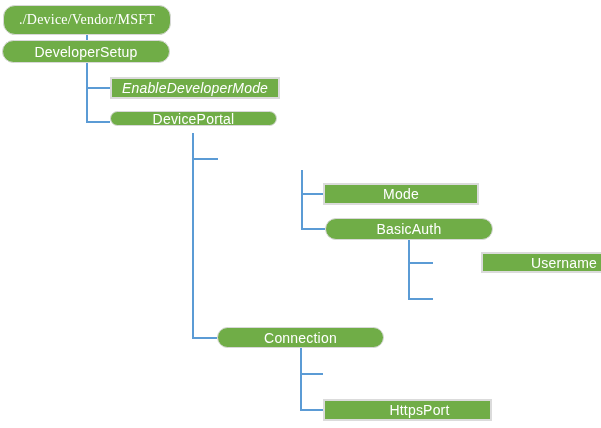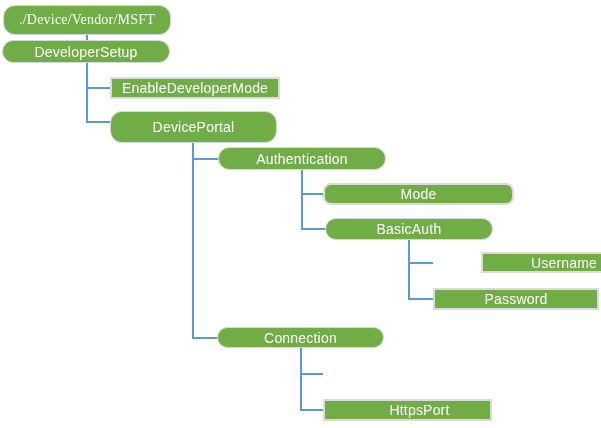--- a/index.html
+++ b/index.html
@@ -57,22 +57,20 @@
     <div class="connector h" style="left: 301px; top: 193px; width: 22px;"></div>
     <div class="connector h" style="left: 301px; top: 228px; width: 24px;"></div>
     <div class="connector v" style="left: 408px; top: 240px; height: 60px;"></div>
     <div class="connector h" style="left: 408px; top: 262px; width: 25px;"></div>
     <div class="connector h" style="left: 408px; top: 298px; width: 25px;"></div>
     <div class="connector v" style="left: 300px; top: 348px; height: 63px;"></div>
     <div class="connector h" style="left: 300px; top: 373px; width: 23px;"></div>
     <div class="connector h" style="left: 300px; top: 409px; width: 23px;"></div>
     <div class="node pill" style="left: 3px; top: 5px; width: 168px; height: 30px; font-family: Liberation Serif, serif;">./Device/Vendor/MSFT</div>
     <div class="node pill" style="left: 2px; top: 40px; width: 168px; height: 23px;">DeveloperSetup</div>
-    <div class="node rect" style="left: 110px; top: 77px; width: 170px; height: 22px;">EnableDeveloperMode</div>
-    <div class="node pill" style="left: 110px; top: 111px; width: 167px; height: 32px;">DevicePortal</div>
-    <div class="node pill" style="left: 218px; top: 147px; width: 168px; height: 23px;">Authentication</div>
-    <div class="node rect" style="left: 323px; top: 183px; width: 191px; height: 22px; border-radius: 8px;">Mode</div>
+    <div class="node rect" style="left: 110px; top: 77px; width: 170px; height: 22px; font-style: italic;">EnableDeveloperMode</div>
+    <div class="node pill" style="left: 110px; top: 111px; width: 167px; height: 15px;">DevicePortal</div>
+    <div class="node rect" style="left: 323px; top: 183px; width: 156px; height: 22px;">Mode</div>
     <div class="node pill" style="left: 325px; top: 218px; width: 168px; height: 22px; text-align: center;">BasicAuth</div>
     <div class="node rect" style="left: 433px; top: 252px; width: 166px; height: 21px; margin-left: 48px;">Username</div>
-    <div class="node rect" style="left: 433px; top: 288px; width: 166px; height: 22px;">Password</div>
     <div class="node pill" style="left: 217px; top: 327px; width: 167px; height: 21px;">Connection</div>
     <div class="node rect" style="left: 323px; top: 399px; width: 169px; height: 22px; padding-left: 24px;">HttpsPort</div>
   </div>
 
 </body></html>

